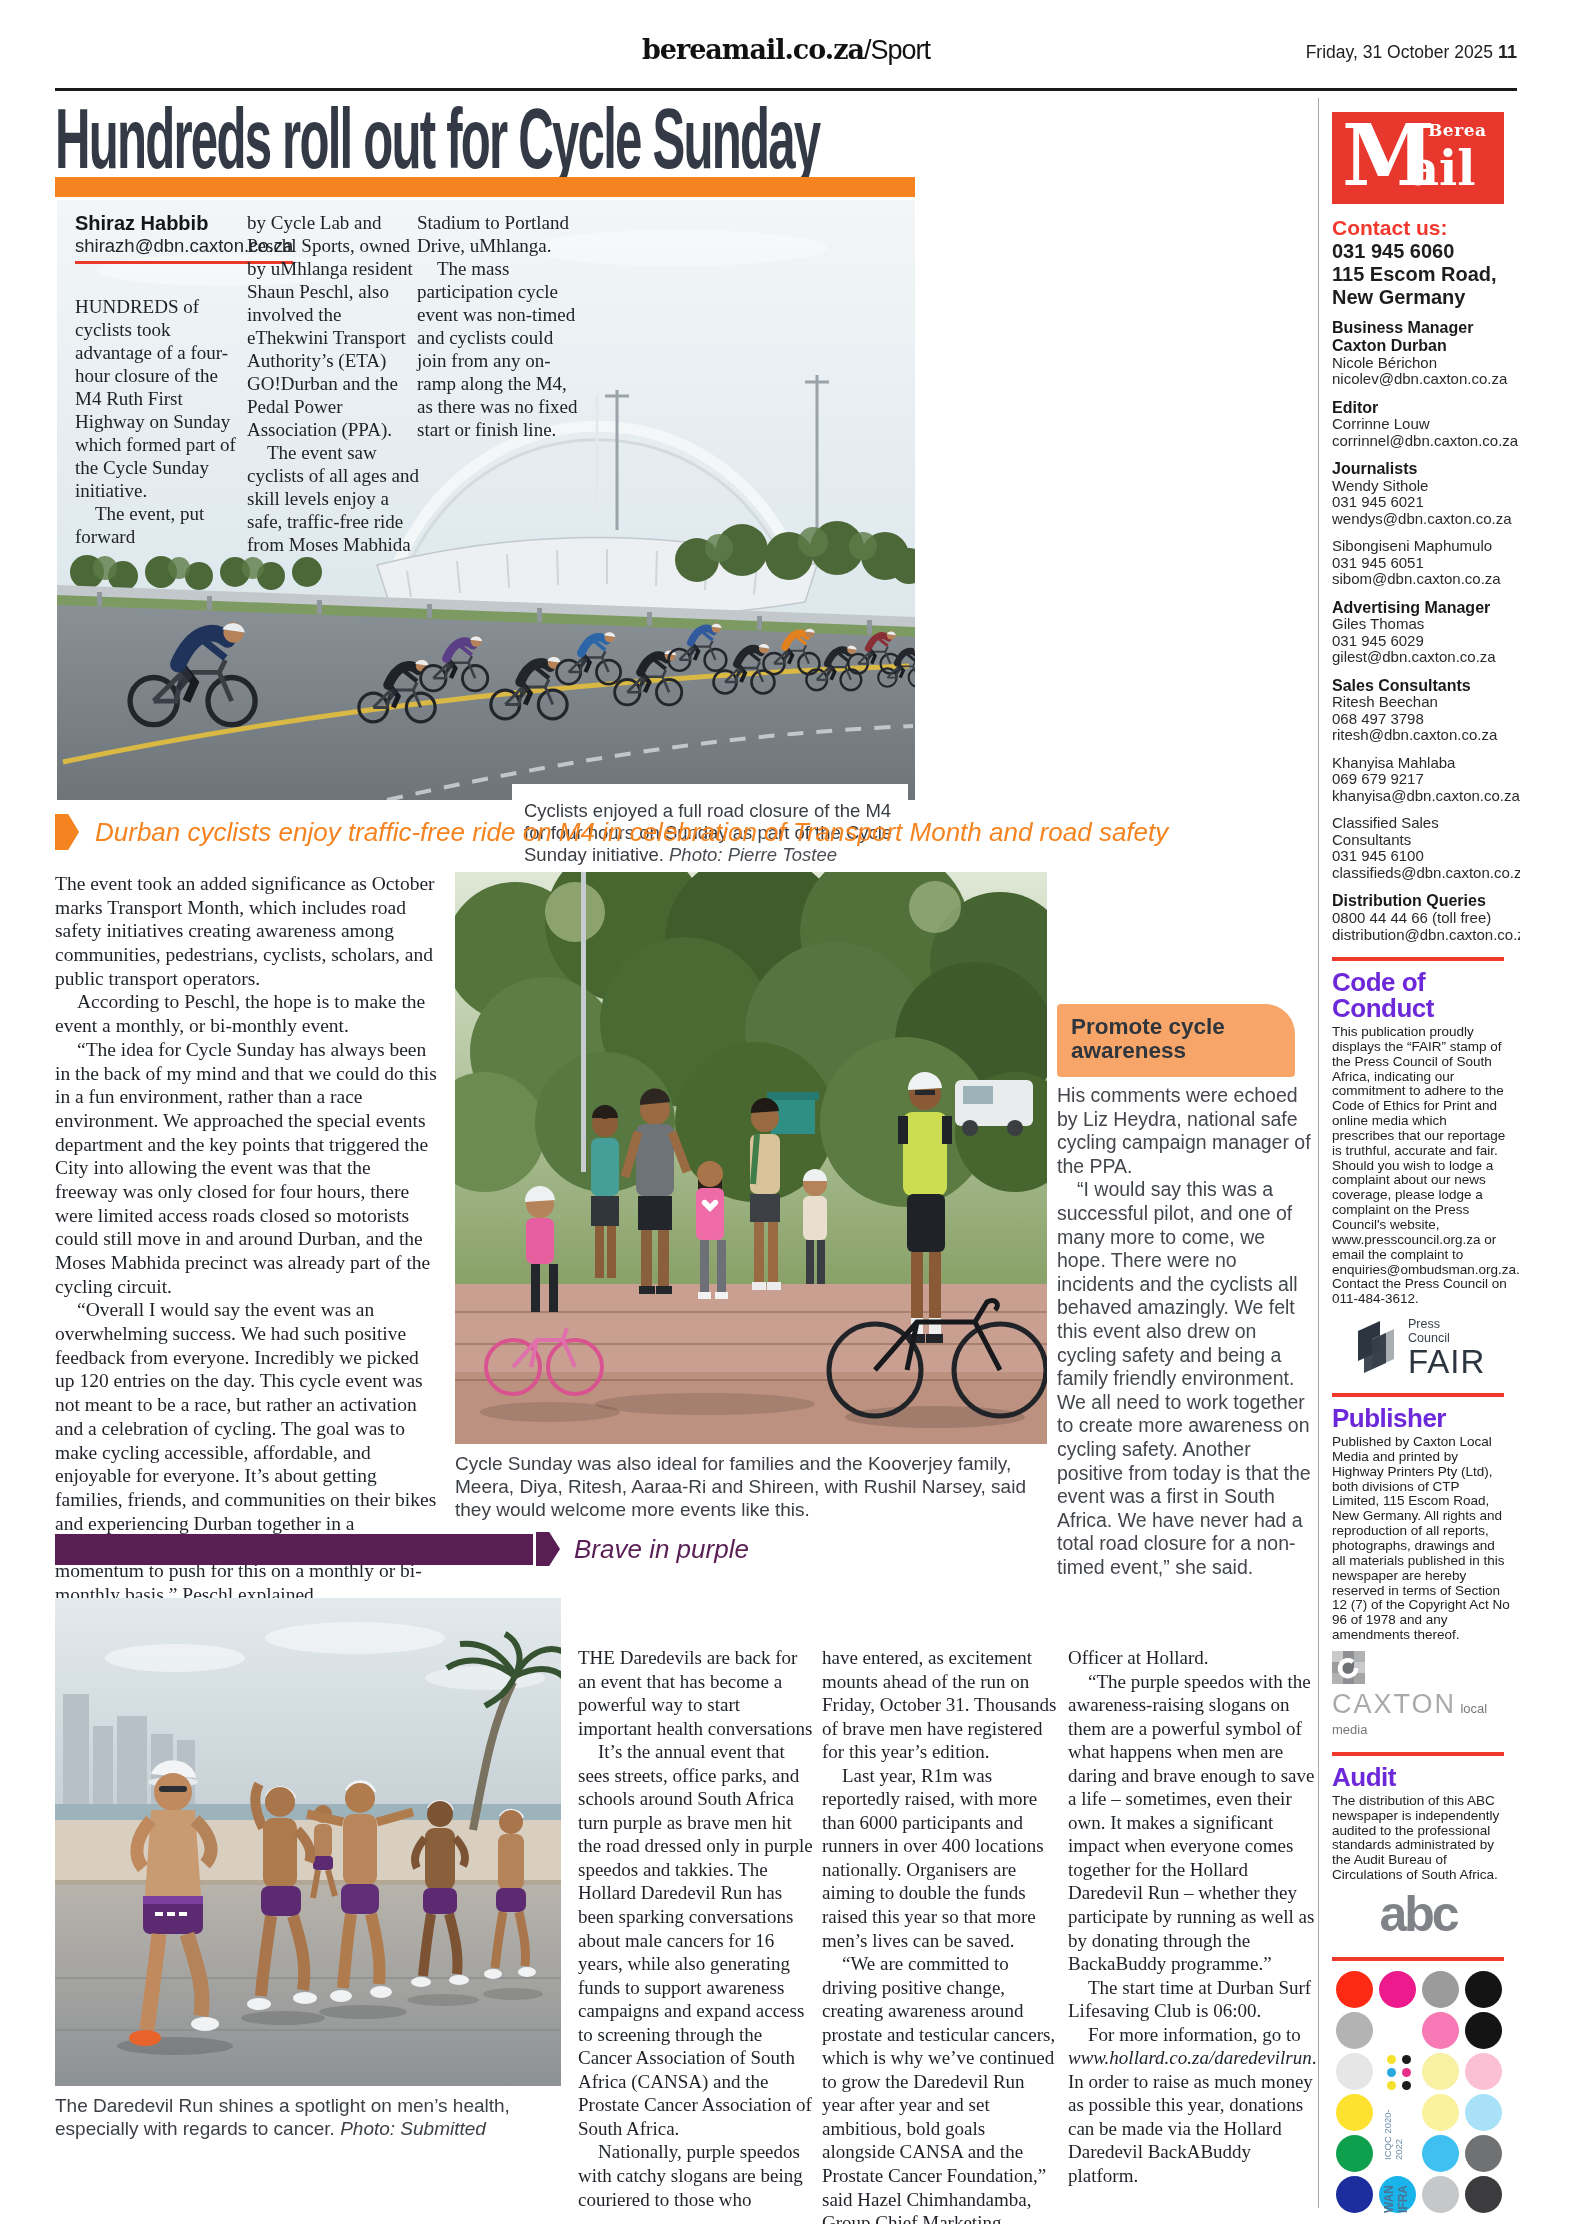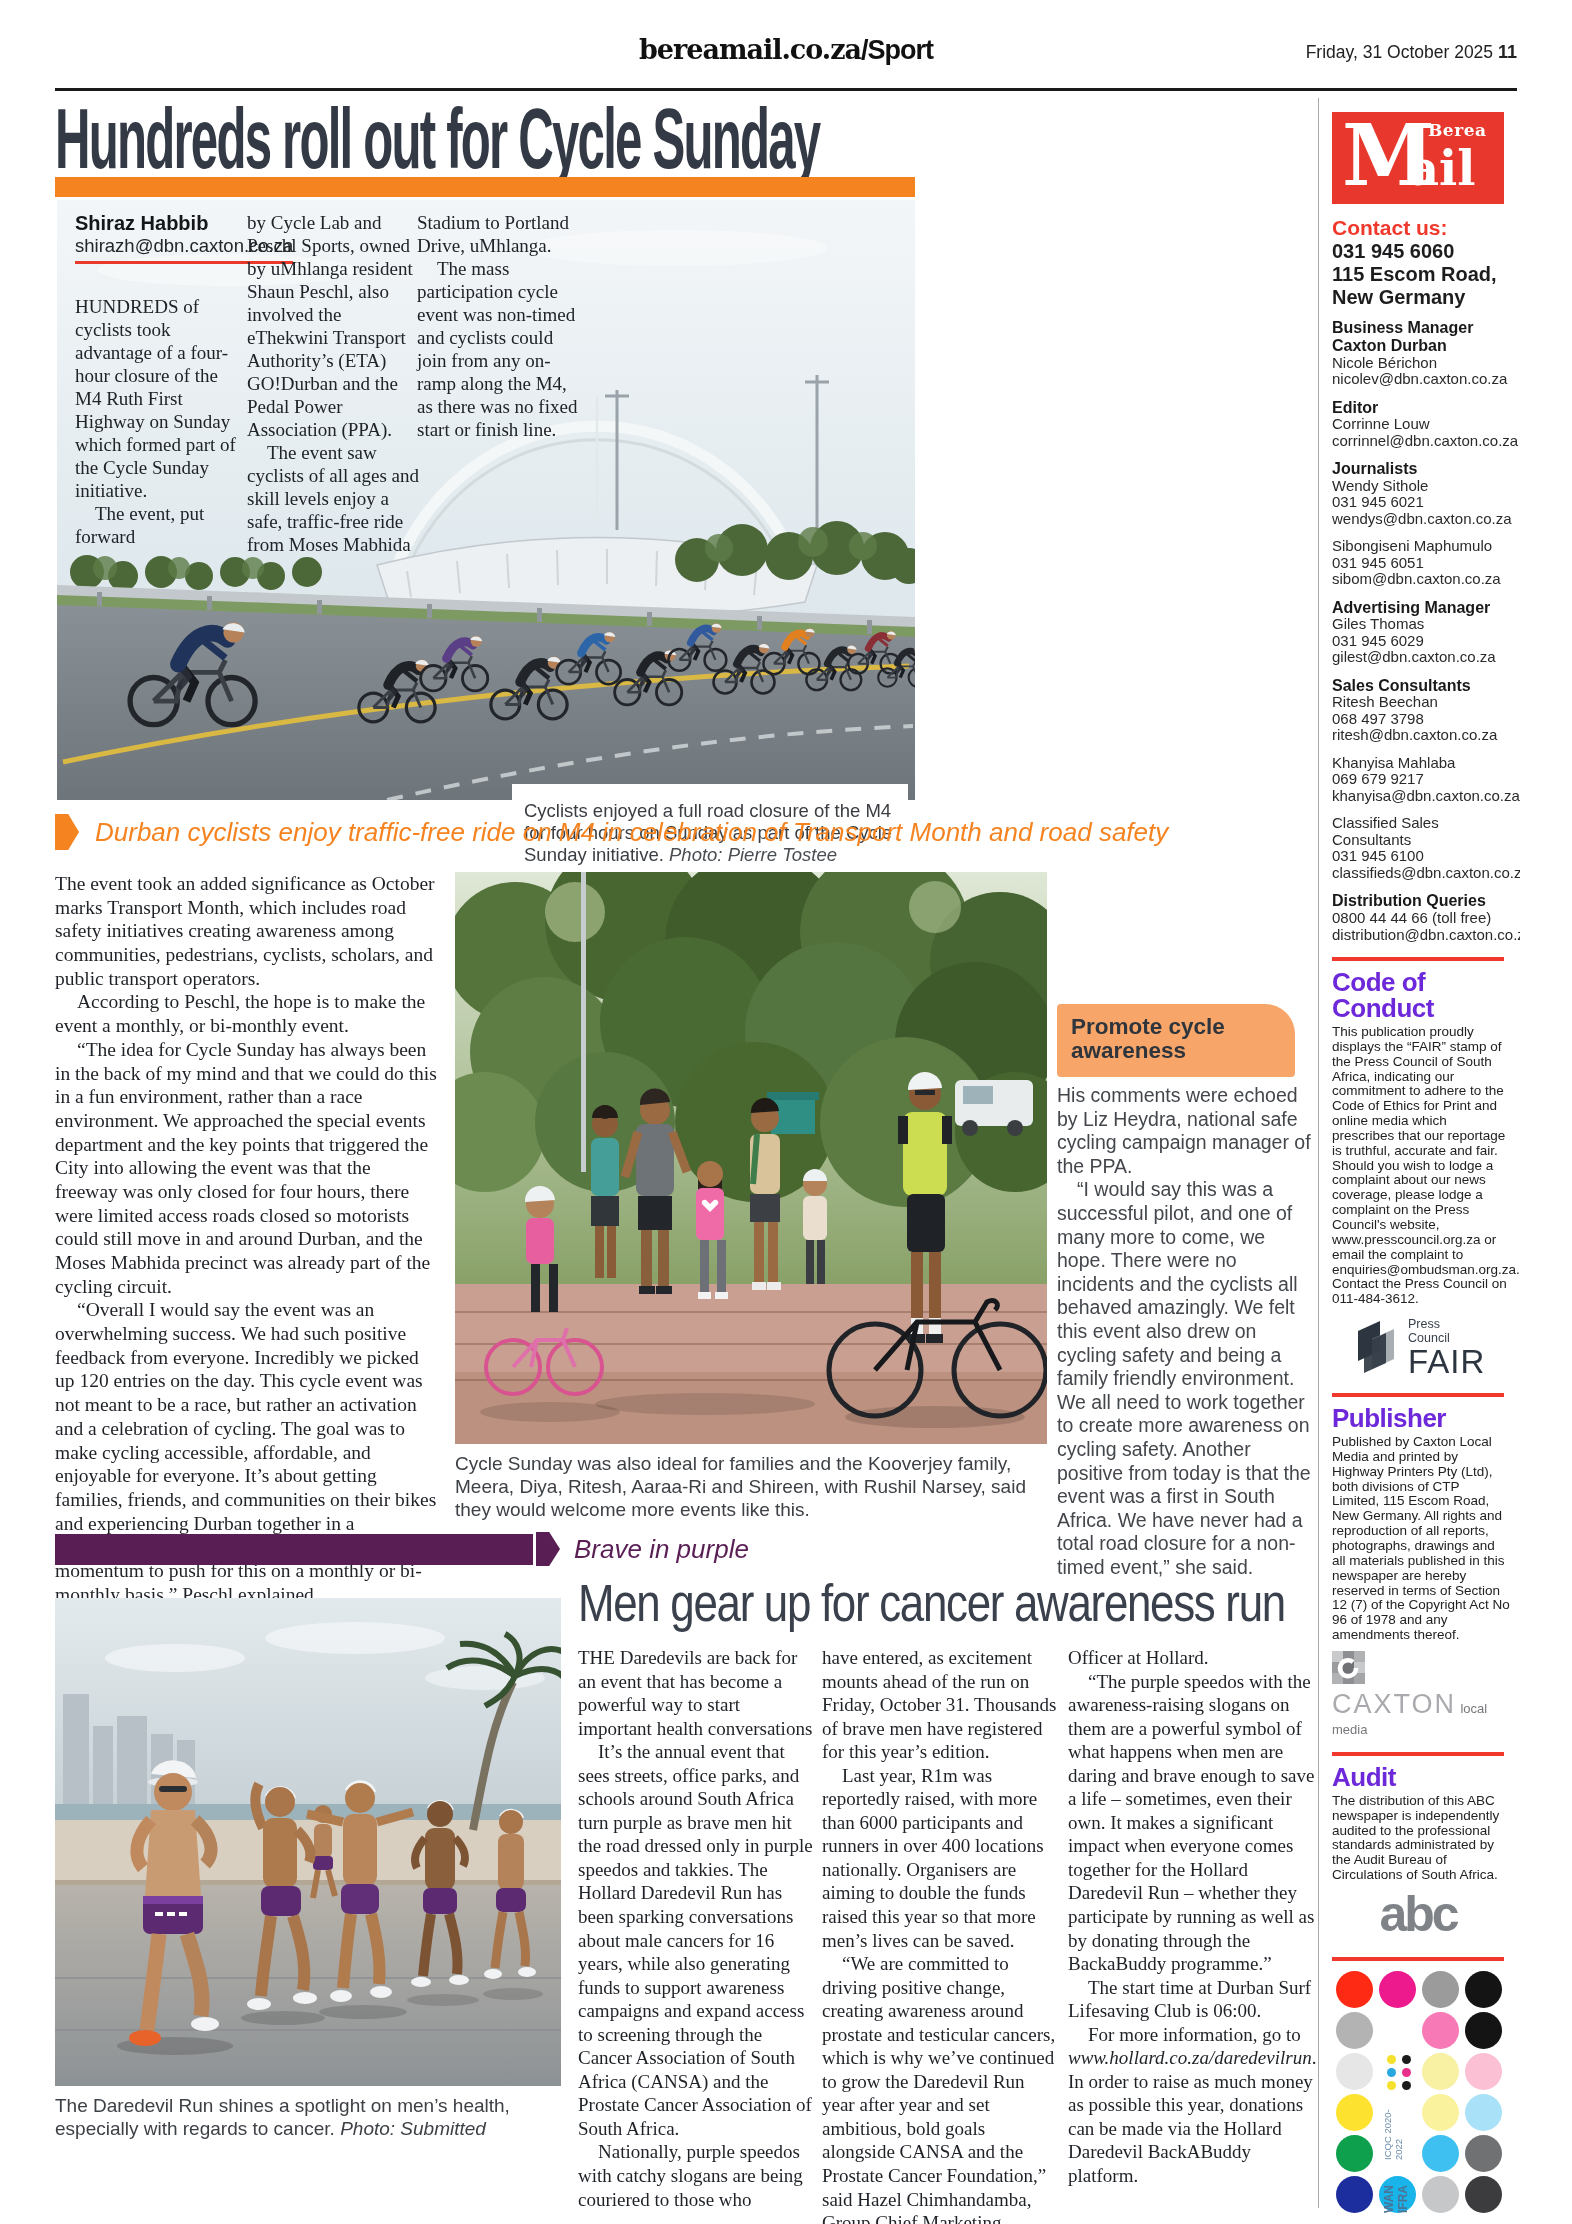--- a/index.html
+++ b/index.html
@@ -2,21 +2,21 @@
 <html><head>
 <meta charset="utf-8">
 <style>
   html,body{margin:0;padding:0;background:#efefef;}
   #page{position:relative;width:1572px;height:2224px;background:#fff;overflow:hidden;
         font-family:"Liberation Sans",sans-serif;}
   .abs{position:absolute;}
   
   .masthead{left:0;top:34px;width:1572px;text-align:center;color:#111;}
   .masthead .site{font-family:"DejaVu Serif",serif;font-weight:bold;font-size:27px;letter-spacing:-1px;}
-  .masthead .sect{font-family:"Liberation Sans",sans-serif;font-weight:700;font-size:27px;letter-spacing:-1px;}
+  .masthead .sect{font-family:"Liberation Sans",sans-serif;font-weight:400;font-size:27px;letter-spacing:-1px;}
   .dateline{right:55px;top:42px;font-size:17.5px;color:#222;}
   .dateline b{font-size:18px;}
   .hrule{left:55px;top:88px;width:1462px;height:3px;background:#1a1a1a;}
   .vrule{left:1318px;top:98px;width:1px;height:2110px;background:#a9a9a9;}
   
   .h1wrap{left:55px;top:90px;width:862px;height:86px;overflow:visible;}
   .h1wrap span{display:inline-block;white-space:nowrap;font-weight:700;font-size:82px;
     letter-spacing:-3px;color:#343a45;transform:scale(.60,1.04);transform-origin:0 0;}
   .orangebar{left:55px;top:177px;width:860px;height:20px;background:#f5831f;}
   
@@ -383,23 +383,20 @@
   <div class="abs sideboxtxt">
     <p>His comments were echoed by Liz Heydra, national safe cycling campaign manager of the PPA.</p>
     <p>“I would say this was a successful pilot, and one of many more to come, we hope. There were no incidents and the cyclists all behaved amazingly. We felt this event also drew on cycling safety and being a family friendly environment. We all need to work together to create more awareness on cycling safety. Another positive from today is that the event was a first in South Africa. We have never had a total road closure for a non-timed event,” she said.</p>
   </div>
 
   <div class="abs pband"></div>
   <div class="abs kick2 kickrow">
     <div class="pent"></div>
     <div class="ktext">Brave in purple</div>
   </div>
-  <div class="abs h2wrap">
-    <span>Men gear up for cancer awareness run</span>
-  </div>
 
   <div class="abs scene3">
     <svg width="506" height="488" viewBox="0 0 506 488">
       <defs>
         <linearGradient id="sky3" x1="0" y1="0" x2="0" y2="1">
           <stop offset="0" stop-color="#e3eaed"></stop>
             <stop offset="1" stop-color="#c6d0d5"></stop>
         </linearGradient>
         <linearGradient id="pave3" x1="0" y1="0" x2="0" y2="1">
           <stop offset="0" stop-color="#b9b4ac"></stop>

